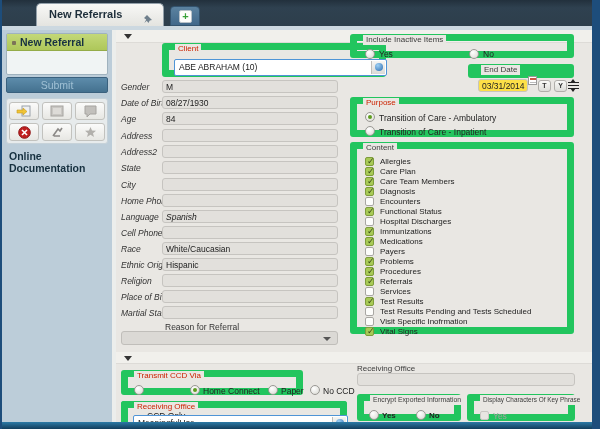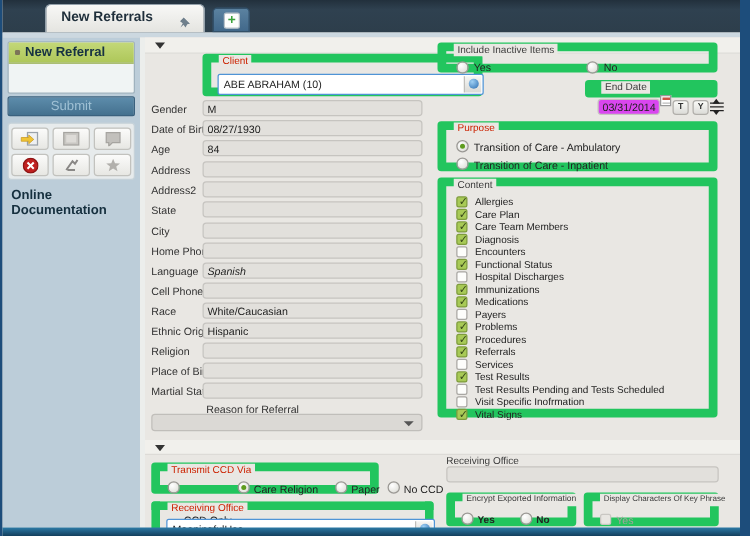--- a/index.html
+++ b/index.html
@@ -55,21 +55,21 @@
   .leg.red { color:#cc2200; }
 
   .combo { position:absolute; background:#fff; border:1px solid #4f94d6; border-radius:2px;
            font-size:8.5px; color:#222; padding:2px 0 0 4px; }
   .combo .cbtn { position:absolute; right:1px; top:1px; bottom:1px; width:14px;
                  background:linear-gradient(#f6f6f4,#dadad6); border-left:1px solid #c0beba; }
   .combo .cbtn::after { content:""; display:block; width:8px; height:8px; margin:2px auto 0;
                  border-radius:50%; background:radial-gradient(circle at 35% 30%,#9fd0f4,#2a6cb0); }
 
   .frow { position:absolute; left:5px; height:14px; }
-  .frow .lbl { position:absolute; left:0; top:2px; font-size:8.5px; color:#333; white-space:nowrap; }
+  .frow .lbl { position:absolute; left:0; top:2px; font-size:8.5px; color:#333; white-space:nowrap;font-style:italic; }
   .field { position:absolute; background:#e2e0dc; border:1px solid #c6c4c0; border-radius:3px;
            height:13px; font-size:8.5px; color:#222; padding:1px 3px; white-space:nowrap; overflow:hidden; }
 
   .radio { position:absolute; width:10px; height:10px; border-radius:50%;
            background:radial-gradient(circle at 35% 30%,#fff,#e8e8e4 60%,#d2d2cd);
            border:1px solid #9a9894; }
   .radio.on::after { content:""; display:block; width:4px; height:4px; margin:2px; border-radius:50%;
            background:#5e9c1f; }
   .rlbl { position:absolute; font-size:8.5px; color:#222; white-space:nowrap; }
 
@@ -260,21 +260,21 @@
       <span class="leg">Include Inactive Items</span>
       <span class="radio" style="left:8px;top:8px;"></span>
       <span class="rlbl" style="left:22px;top:8px;">Yes</span>
       <span class="radio" style="left:112px;top:8px;"></span>
       <span class="rlbl" style="left:126px;top:8px;">No</span>
     </div>
 
 
     <div class="fs" style="left:352px;top:34px;width:106px;height:14px;">
       <span class="leg">End Date</span>
-      <span class="field" style="left:3px;top:8px;width:50px;background:#d946ef;">03/31/2014</span>
+      <span class="field" style="left:3px;top:8px;width:50px;background:#fde047;">03/31/2014</span>
       <span class="cal" style="left:53px;top:5px;"></span>
       <span class="mini" style="left:63px;top:9px;">T</span>
       <span class="mini" style="left:79px;top:9px;">Y</span>
       <span class="spin" style="left:93px;top:8px;">
           <b class="up"></b>
           <i class="ln"></i>
           <b class="dn"></b>
         </span>
     </div>
 
@@ -364,21 +364,21 @@
 
     <div class="strip" style="top:322px;height:12px;">
       <span class="arrow" style="left:8px;top:4px;"></span>
     </div>
 
     <div class="fs" style="left:5px;top:340px;width:182px;height:25px;">
       <span class="leg red">Transmit CCD Via</span>
       <span class="radio" style="left:6px;top:8px;"></span>
       <span class="rlbl" style="left:19px;top:9px;margin-top:25px;">CCD Only</span>
       <span class="radio on" style="left:62px;top:8px;"></span>
-      <span class="rlbl" style="left:75px;top:9px;">Care Religion</span>
+      <span class="rlbl" style="left:75px;top:9px;">Home Connect</span>
       <span class="radio" style="left:140px;top:8px;"></span>
       <span class="rlbl" style="left:153px;top:9px;">Paper</span>
       <span class="radio" style="left:182px;top:8px;"></span>
       <span class="rlbl" style="left:195px;top:9px;">No CCD</span>
     </div>
 
     <div class="fs" style="left:5px;top:371px;width:226px;height:24px;border-bottom:none;border-bottom-left-radius:0;border-bottom-right-radius:0;">
       <span class="leg red">Receiving Office</span>
       <div class="combo" style="left:5px;top:7px;width:215px;height:15px;">
         <span>MeaningfulUse</span>

